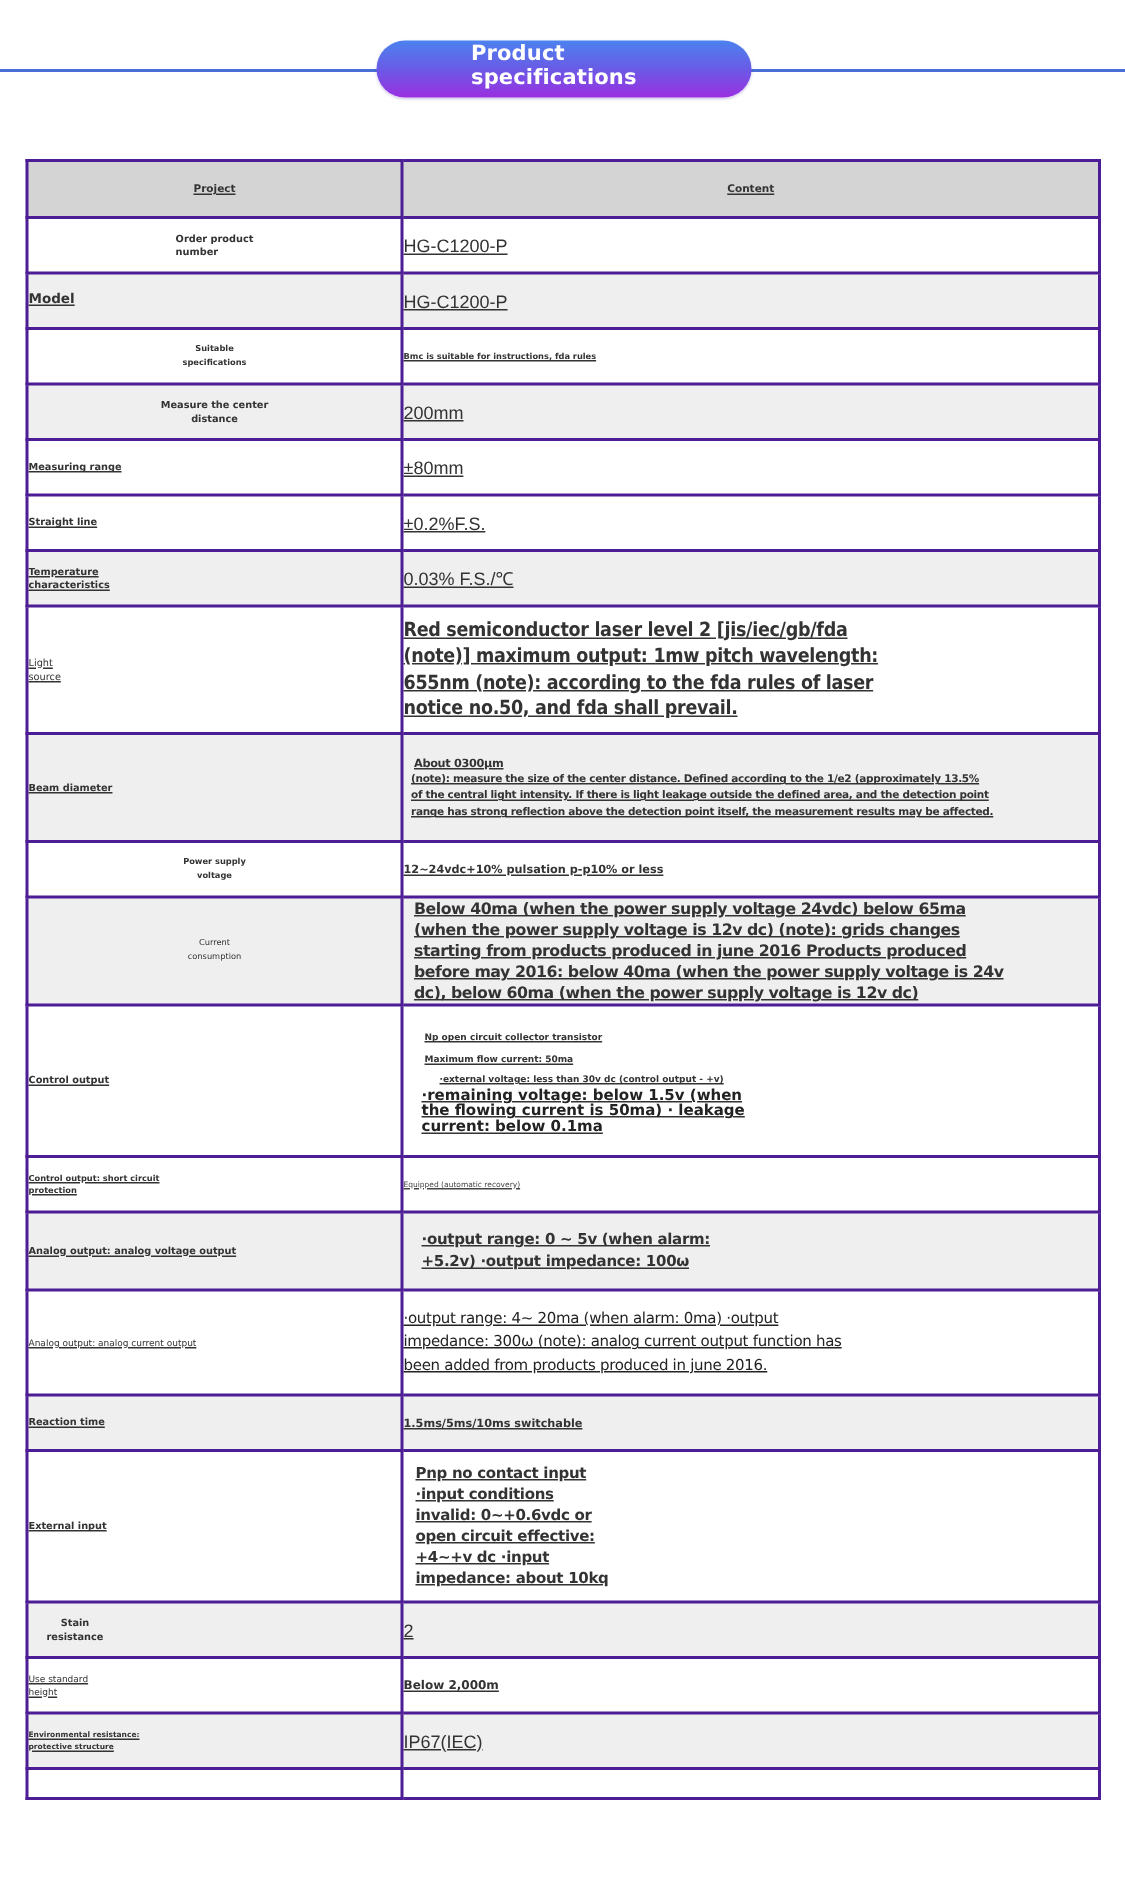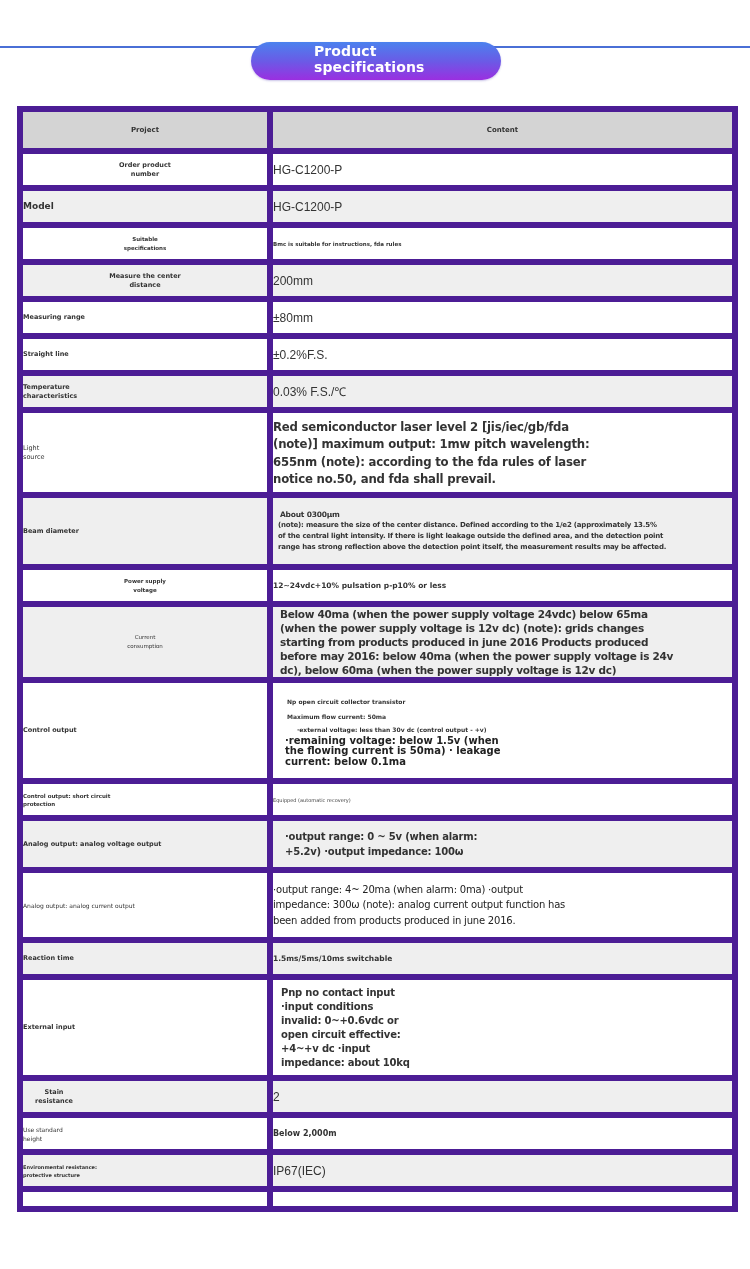--- a/index.html
+++ b/index.html
@@ -1,29 +1,29 @@
 <!DOCTYPE html>
 <html><head>
   <meta charset="utf-8">
   <style>
     html, body { margin: 0; padding: 0; background: #ffffff; }
     body { width: 750px; height: 1269px; position: relative; overflow: hidden;
            font-family: "DejaVu Sans", sans-serif; color: #222; }
     .banner-line { position: absolute; left: 0; right: 0; top: 46px; height: 2px; background: #4a6fd6; }
-    .banner-pill { position: absolute; left: 251px; top: 42px; width: 250px; height: 38px;
+    .banner-pill { position: absolute; left: 251px; top: 27px; width: 250px; height: 38px;
                    border-radius: 19px;
                    background: linear-gradient(180deg, #4b82ee 0%, #6a5be6 50%, #9a2fe0 100%);
                    box-shadow: 0 1px 2px rgba(80,60,180,0.3); }
     .banner-title { position: absolute; left: 63px; top: 1px; color: #fff; font-weight: bold;
                     font-family: "DejaVu Sans", sans-serif; font-size: 14px; line-height: 16px;
                     white-space: pre-line; letter-spacing: 0.1px; }
 
     table.spec { position: absolute; left: 17px; top: 106px; width: 715px;
                  border-collapse: collapse; table-layout: fixed; }
-    table.spec td, table.spec th { border: 6px solid #4c1d95; padding: 0; vertical-align: middle; }
+    table.spec td, table.spec th { border: 2px solid #4c1d95; padding: 0; vertical-align: middle; text-decoration: underline; }
     col.c1 { width: 250px; }
     col.c2 { width: 465px; }
     tr.hdr th { background: #d4d4d4; height: 36px; font-size: 7px; font-weight: bold; color: #333; text-align: center; }
     tr.odd td { background: #ffffff; }
     tr.even td { background: #efefef; }
     td.lbl { font-size: 6.5px; font-weight: bold; color: #333; padding-left: 8px; line-height: 9px; }
     td.lbl.center { text-align: center; padding-left: 0; }
     td.lbl .inner { display: inline-block; }
     td.lbl.big { font-size: 9px; font-family: "DejaVu Sans", sans-serif; padding-left: 0; }
     td.val { padding-left: 10px; padding-right: 8px; color: #333; }
@@ -55,21 +55,21 @@
       <col class="c1">
       <col class="c2">
     </colgroup>
   <tbody>
       <tr class="hdr">
     <th>Project</th>
     <th>Content</th>
   </tr>
 
   <tr class="odd" style="height:37px">
-    <td class="lbl center" style="white-space: pre-line;"><span class="inner block" style="text-align: center; white-space: pre-line;">Order product
+    <td class="lbl center" style="white-space: pre-line;"><span class="inner block" style="text-align: left; white-space: pre-line;">Order product
 number</span></td>
     <td class="val v-thin">HG-C1200-P</td>
   </tr>
   <tr class="even" style="height:37px">
     <td class="lbl big" style="white-space: pre-line;">Model</td>
     <td class="val v-thin">HG-C1200-P</td>
   </tr>
   <tr class="odd" style="height:37px">
     <td class="lbl center" style="font-size: 5.5px; white-space: pre-line;"><span class="inner block" style="white-space: pre-line;">Suitable
 specifications</span></td>

